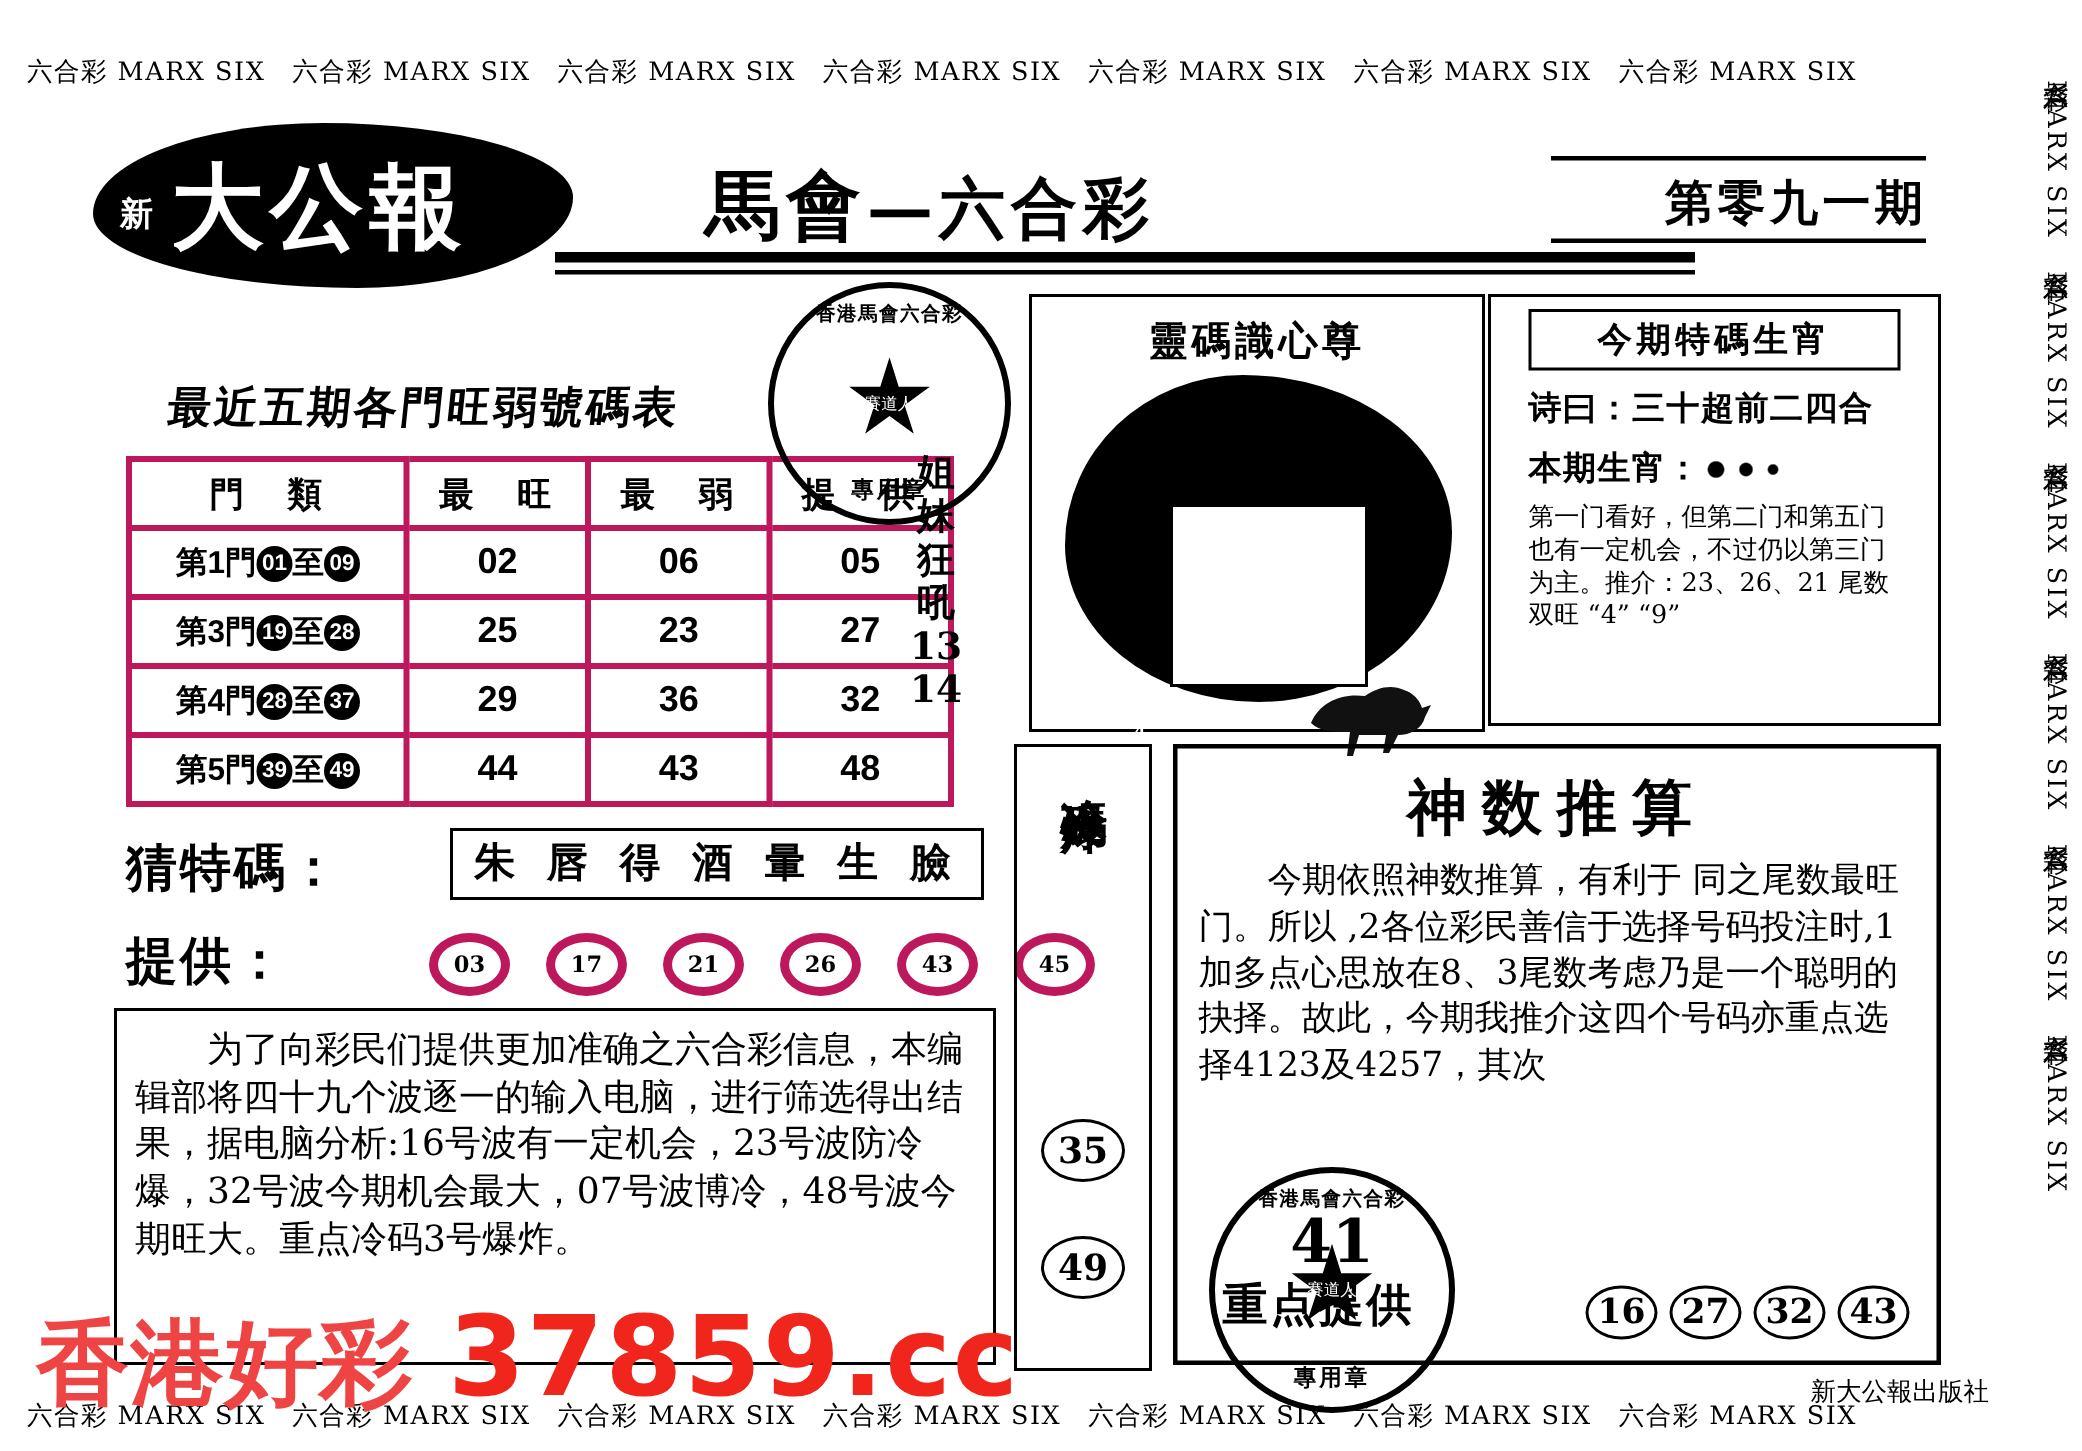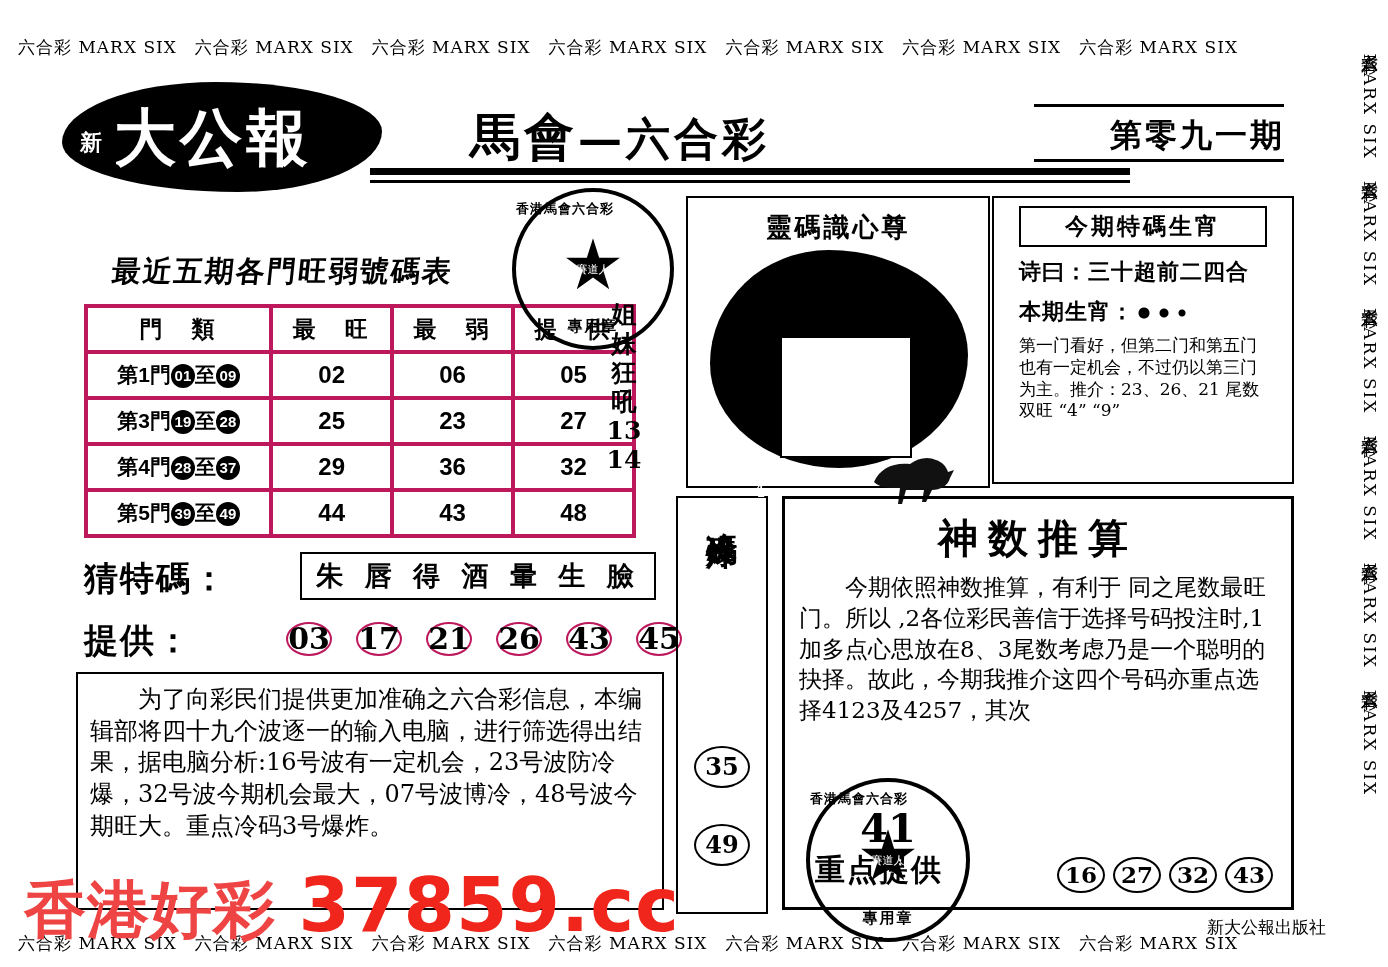--- a/index.html
+++ b/index.html
@@ -40,21 +40,21 @@
   
   .sister{position:absolute;left:600px;top:300px;width:48px;text-align:center;font-family:"DejaVu Serif","Liberation Serif",serif;font-size:25px;font-weight:bold;line-height:1.16;}
 
   
   .guesslabel{position:absolute;left:84px;top:556px;font-family:"DejaVu Serif","Liberation Serif",serif;font-size:34px;font-weight:bold;letter-spacing:2px;}
   .guessbox{position:absolute;left:300px;top:552px;width:352px;height:44px;border:2px solid #000;}
   .guessbox span{display:block;text-align:center;line-height:44px;font-family:"DejaVu Serif","Liberation Serif",serif;font-size:27px;font-weight:bold;letter-spacing:6px;}
 
   .provlabel{position:absolute;left:84px;top:618px;font-family:"DejaVu Serif","Liberation Serif",serif;font-size:34px;font-weight:bold;letter-spacing:2px;}
   .provnums{position:absolute;left:286px;top:622px;display:flex;gap:24px;}
-  .onum{width:42px;height:30px;border:2px solid #be185d;border-radius:50%;text-align:center;line-height:30px;font-family:"DejaVu Serif","Liberation Serif",serif;font-size:30px;font-weight:bold;}
+  .onum{width:42px;height:30px;border:6px solid #be185d;border-radius:50%;text-align:center;line-height:30px;font-family:"DejaVu Serif","Liberation Serif",serif;font-size:15px;font-weight:bold;}
 
   
   .parabox{position:absolute;left:76px;top:672px;width:588px;height:238px;border:2px solid #000;padding:10px 12px;box-sizing:border-box;}
   .parabox p{margin:0;font-family:"DejaVu Serif","Liberation Serif",serif;font-size:24px;line-height:1.32;text-indent:2em;letter-spacing:0px;}
 
   
   .coldcol{position:absolute;left:676px;top:496px;width:88px;height:414px;border:2px solid #000;}
   .coldcol .vtext{position:absolute;left:50%;transform:translateX(-50%);top:10px;font-family:"DejaVu Serif","Liberation Serif",serif;font-size:31px;font-weight:bold;writing-mode:vertical-rl;letter-spacing:2px;}
   .coldcol .cnum{position:absolute;left:50%;transform:translateX(-50%);width:52px;height:38px;border:2px solid #000;border-radius:50%;text-align:center;line-height:38px;font-family:"DejaVu Serif","Liberation Serif",serif;font-size:24px;font-weight:bold;}
 
@@ -82,21 +82,21 @@
   .sbox h2{margin:4px 0 6px;text-align:center;font-family:"DejaVu Serif","Liberation Serif",serif;font-size:40px;font-weight:bold;letter-spacing:10px;}
   .sbox p{margin:0;font-family:"DejaVu Serif","Liberation Serif",serif;font-size:23px;line-height:1.34;text-indent:2em;}
   .sbox .tail{position:absolute;left:30px;bottom:16px;font-family:"DejaVu Serif","Liberation Serif",serif;font-size:30px;font-weight:bold;letter-spacing:2px;}
   .sbox .tailnums{position:absolute;right:18px;bottom:14px;display:flex;gap:8px;}
   .sbox .tailnums div{width:44px;height:32px;border:2px solid #000;border-radius:50%;text-align:center;line-height:32px;font-family:"DejaVu Serif","Liberation Serif",serif;font-size:23px;font-weight:bold;}
 
   .publisher{position:absolute;right:62px;top:916px;font-family:"DejaVu Serif","Liberation Serif",serif;font-size:17px;}
 
   
   .stamp{position:absolute;border:4px solid #000;border-radius:50%;background:transparent;}
-  .stamp .arc{position:absolute;left:0;right:0;top:8px;font-family:"DejaVu Serif","Liberation Serif",serif;font-size:13px;font-weight:bold;letter-spacing:1px;}
+  .stamp .arc{position:absolute;left:0;right:0;top:8px;text-align:center;font-family:"DejaVu Serif","Liberation Serif",serif;font-size:13px;font-weight:bold;letter-spacing:1px;}
   .stamp .star{position:absolute;left:50%;top:50%;transform:translate(-50%,-55%);width:56px;height:56px;background:#000;clip-path:polygon(50% 0%,61% 35%,98% 35%,68% 57%,79% 91%,50% 70%,21% 91%,32% 57%,2% 35%,39% 35%);}
   .stamp .starlabel{position:absolute;left:50%;top:50%;transform:translate(-50%,-50%);color:#fff;font-size:11px;font-family:"DejaVu Serif","Liberation Serif",serif;}
   .stamp .foot{position:absolute;left:0;right:0;bottom:10px;text-align:center;font-family:"DejaVu Serif","Liberation Serif",serif;font-size:15px;font-weight:bold;letter-spacing:2px;}
   #stamp1{left:512px;top:188px;width:154px;height:154px;}
   #stamp2{left:806px;top:778px;width:156px;height:156px;}
   .stampnum{position:absolute;left:50%;top:22px;transform:translateX(-50%);font-family:"DejaVu Serif","Liberation Serif",serif;font-size:40px;font-weight:bold;}
 
   
   .wm{position:absolute;left:24px;top:862px;white-space:nowrap;font-family:"DejaVu Sans","Liberation Sans",sans-serif;font-size:62px;font-weight:bold;letter-spacing:1px;}
   .wm .red{color:#ef4444;}

